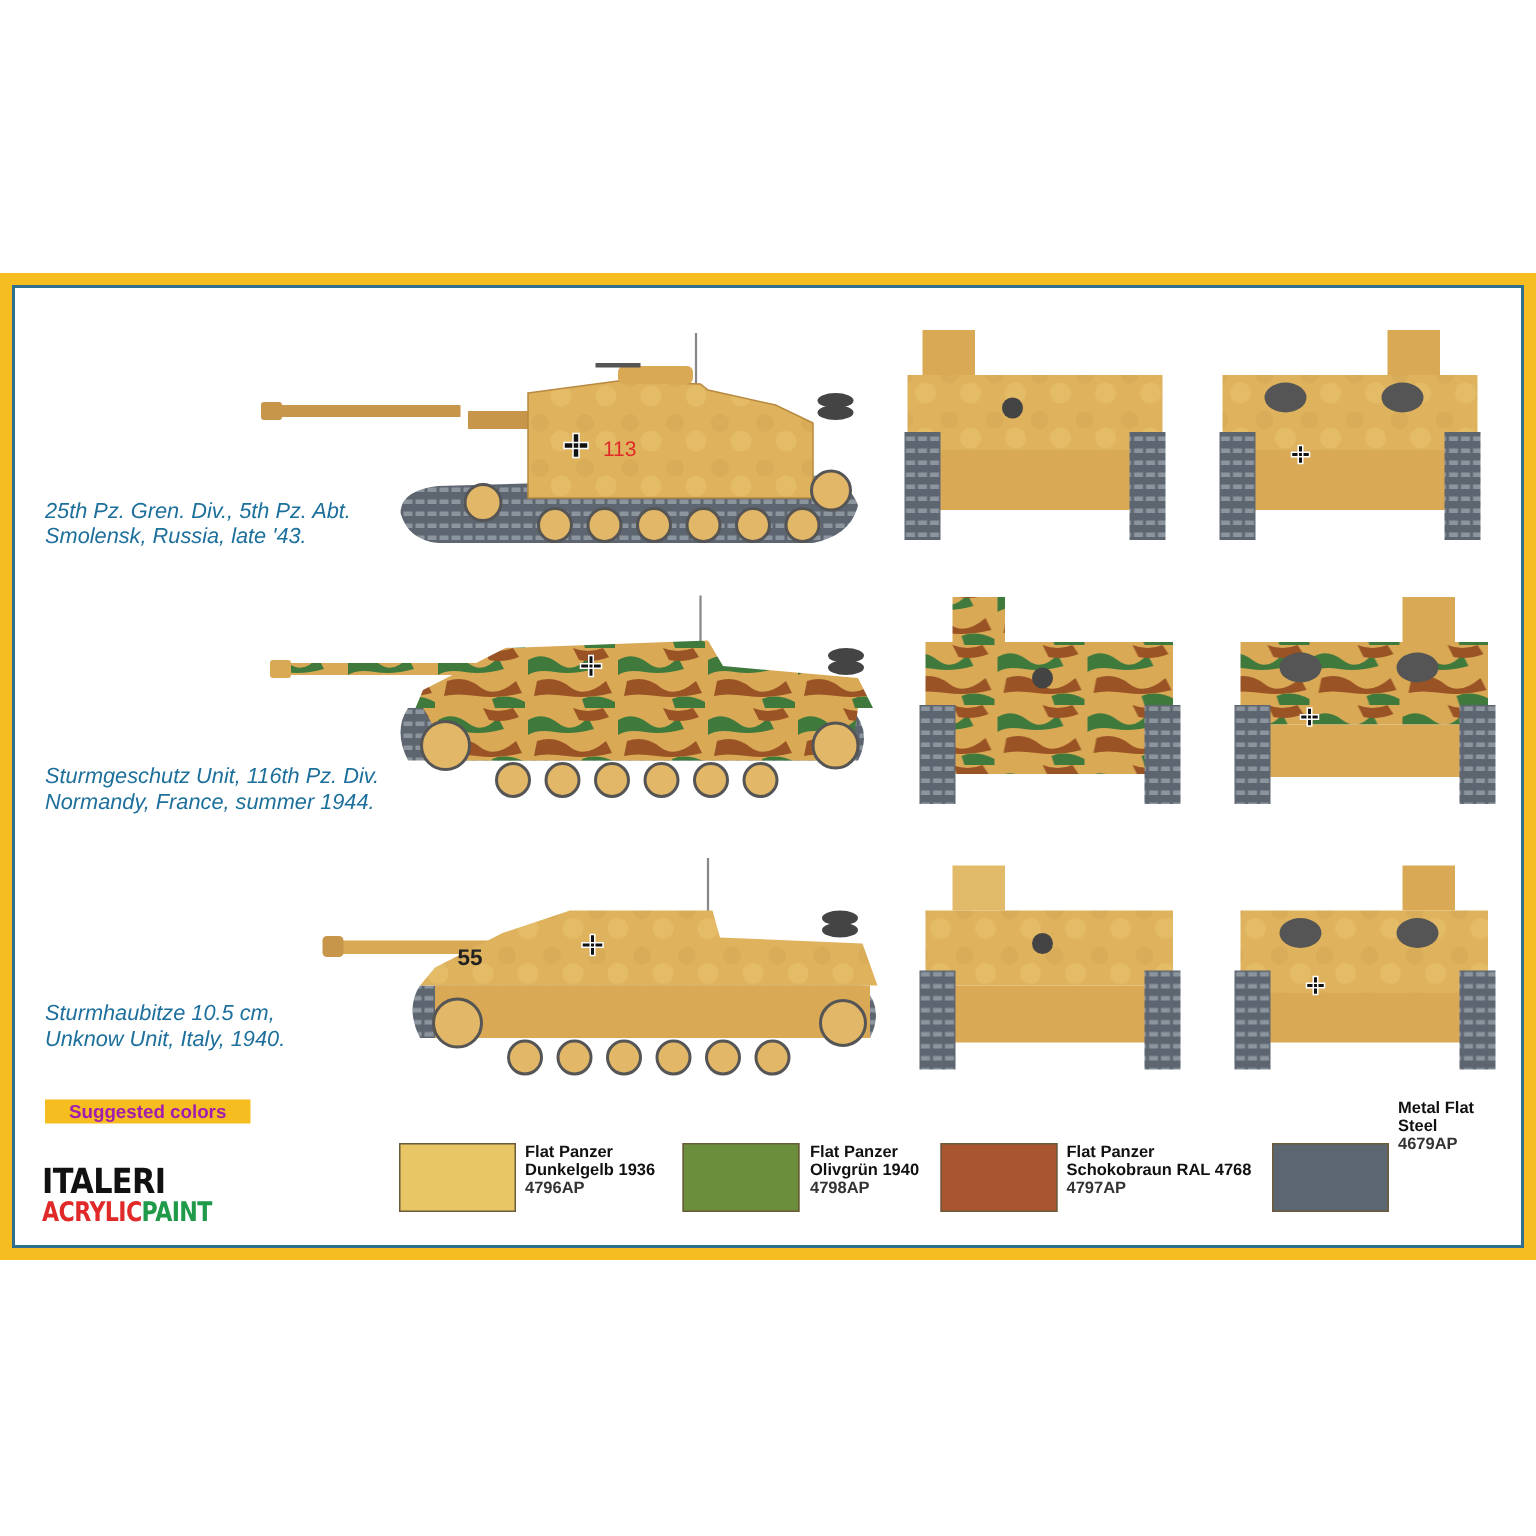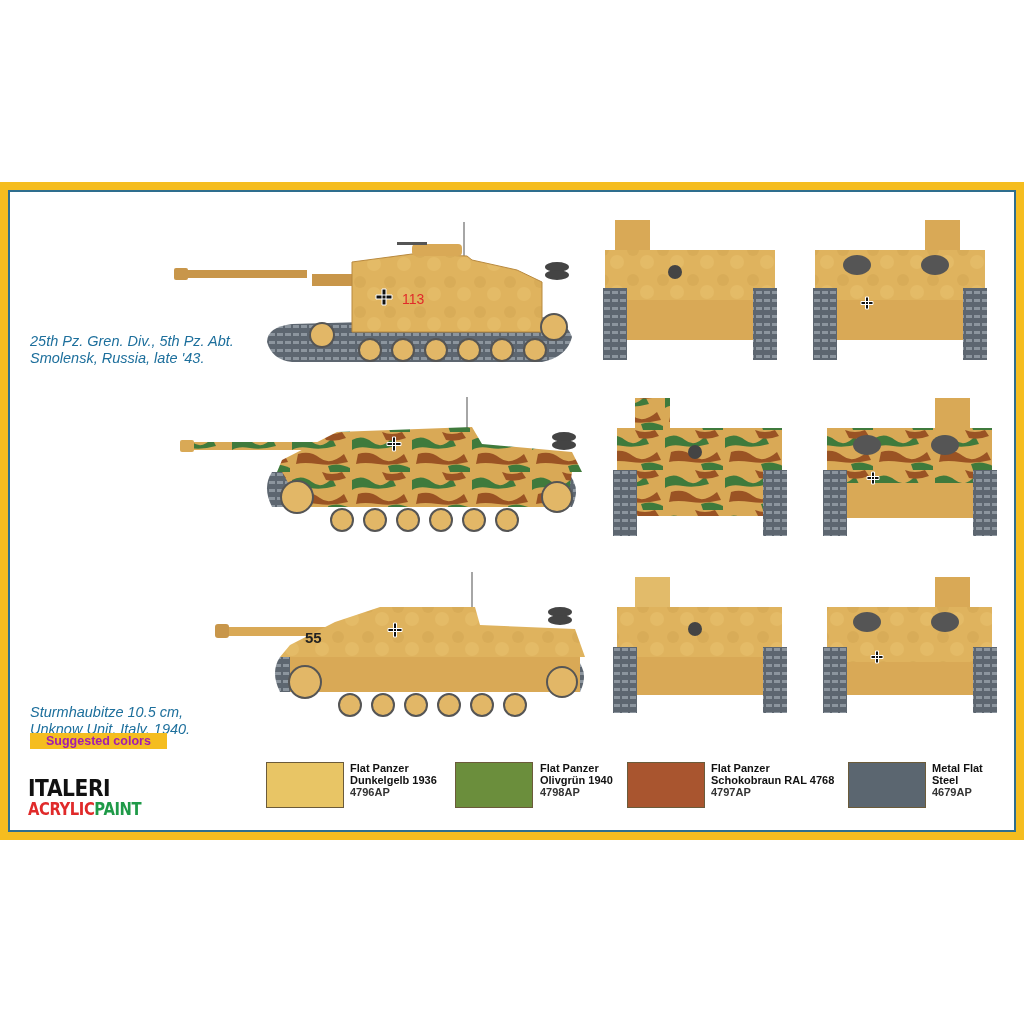--- a/index.html
+++ b/index.html
@@ -89,20 +89,24 @@
       <rect x="30" y="90" width="130" height="40" fill="#d9a956"></rect>
       <rect x="8" y="78" width="24" height="72" fill="url(#track)"></rect>
       <rect x="158" y="78" width="24" height="72" fill="url(#track)"></rect>
       <ellipse cx="52" cy="55" rx="14" ry="10" fill="#555"></ellipse>
         <ellipse cx="130" cy="55" rx="14" ry="10" fill="#555"></ellipse>
       <g transform="translate(62,93)">
           <path d="M-6 -1.5 H6 V1.5 H-6Z M-1.5 -6 H1.5 V6 H-1.5Z" fill="#111" stroke="#fff" stroke-width="1"></path>
         </g>
     </svg>
 
+    <div class="caption" style="top:318px">
+      <div>Sturmgeschutz Unit, 116th Pz. Div.</div>
+      <div>Normandy, France, summer 1944.</div>
+    </div>
     <svg class="vehicle" style="left:162px;top:200px" width="420" height="160">
       <line x1="295" y1="5" x2="295" y2="42" stroke="#888" stroke-width="1.5"></line>
       <rect x="12" y="50" width="150" height="8" fill="url(#camo)"></rect>
       <rect x="8" y="48" width="14" height="12" rx="2" fill="#d9a956"></rect>
       <path d="M100 80 Q90 95 100 115 L400 115 Q410 95 395 80Z" fill="url(#track)"></path>
       <path d="M165 40 L300 35 L310 52 L400 60 L410 80 L105 80 L110 68Z" fill="url(#camo)"></path>
       <path d="M110 80 L400 80 L395 115 L130 115Z" fill="url(#camo)"></path>
       <g fill="#e2b767" stroke="#555" stroke-width="2">
         <circle cx="125" cy="105" r="16"></circle>
         <circle cx="170" cy="128" r="11"></circle>
@@ -133,21 +137,21 @@
       <rect x="30" y="93" width="130" height="35" fill="#d9a956"></rect>
       <rect x="8" y="80" width="24" height="66" fill="url(#track)"></rect>
       <rect x="158" y="80" width="24" height="66" fill="url(#track)"></rect>
       <ellipse cx="52" cy="55" rx="14" ry="10" fill="#555"></ellipse>
         <ellipse cx="130" cy="55" rx="14" ry="10" fill="#555"></ellipse>
       <g transform="translate(58,88)">
           <path d="M-6 -1.5 H6 V1.5 H-6Z M-1.5 -6 H1.5 V6 H-1.5Z" fill="#111" stroke="#fff" stroke-width="1"></path>
         </g>
     </svg>
 
-    <div class="caption" style="top:512px">
+    <div class="caption" style="top:476px">
       <div>Sturmhaubitze 10.5 cm,</div>
       <div>Unknow Unit, Italy, 1940.</div>
     </div>
     <svg class="vehicle" style="left:200px;top:375px" width="390" height="160">
       <line x1="262" y1="5" x2="262" y2="42" stroke="#888" stroke-width="1.5"></line>
       <rect x="10" y="60" width="110" height="9" fill="#d9a956"></rect>
       <rect x="5" y="57" width="14" height="14" rx="3" fill="#c8964a"></rect>
       <path d="M70 90 Q60 105 70 125 L370 125 Q380 105 365 90Z" fill="url(#track)"></path>
       <path d="M125 55 L170 40 L265 40 L270 58 L365 62 L375 90 L70 90 L80 78Z" fill="url(#sand)"></path>
       <rect x="80" y="90" width="290" height="35" fill="#d9a956"></rect>
@@ -208,20 +212,20 @@
     </div>
 
     <div class="swatch" style="left:617px;top:570px;background:#a9552f"></div>
     <div class="sw-label" style="left:701px;top:570px">
       <b>Flat Panzer</b>
         <b>Schokobraun RAL 4768</b>
         <span class="sw-code">4797AP</span>
     </div>
 
     <div class="swatch" style="left:838px;top:570px;background:#5b6670"></div>
-    <div class="sw-label" style="left:922px;top:570px">
+    <div class="sw-label" style="left:922px;top:541px">
       <b>Metal Flat</b>
         <b>Steel</b>
         <span class="sw-code">4679AP</span>
     </div>
 
   </div>
 </div>
 
 </body></html>

